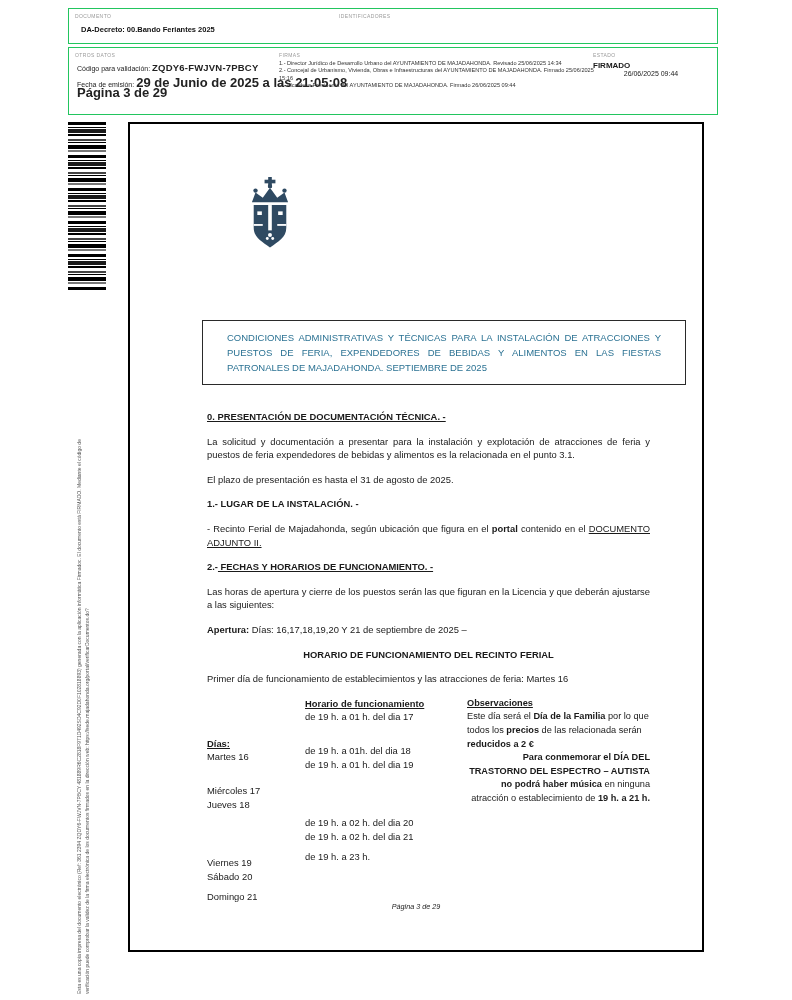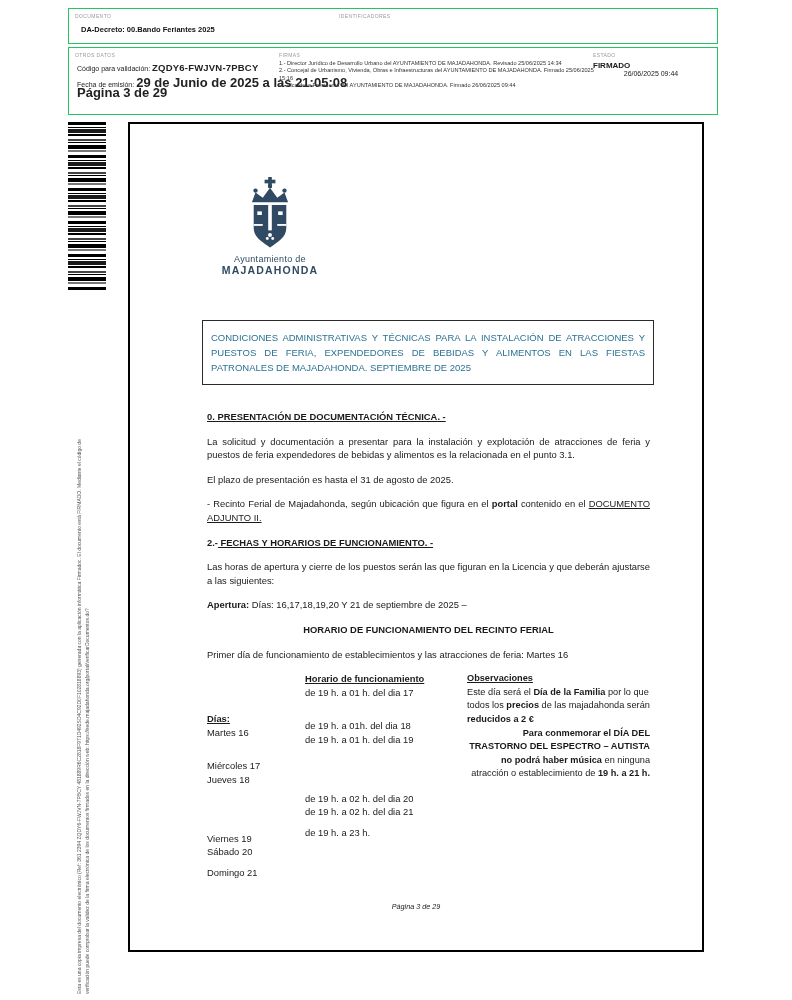--- a/index.html
+++ b/index.html
@@ -42,21 +42,21 @@
   #logo-text{left:60px;top:130px;width:160px;text-align:center;color:#2f4a62;}
   #logo-line1{font-size:9px;letter-spacing:.3px;}
   #logo-line2{font-size:10.5px;font-weight:bold;letter-spacing:1.2px;}
 
   
   #dept{left:272px;top:54px;width:240px;text-align:center;color:#1f3a63;
         font-weight:bold;font-size:8.8px;line-height:12px;}
 
   
   #titlebox{left:72px;top:196px;width:434px;border:1px solid #2a2a2a;
-            padding:9px 8px;color:#2b7293;font-size:9.5px;line-height:15px;
+            padding:9px 24px;color:#2b7293;font-size:9.5px;line-height:15px;
             text-align:justify;}
 
   
   #content{left:77px;top:286px;width:443px;font-size:9.4px;line-height:13.6px;}
   #content > div{margin:0 0 11px 0;}
   .para{text-align:justify;}
   .b{font-weight:bold;}
   .u{text-decoration:underline;}
   .heading{font-weight:bold;}
   .center{text-align:center;}
@@ -128,36 +128,33 @@
       <rect x="28" y="31" width="4" height="28"></rect>
       <rect x="16" y="38" width="5" height="4"></rect>
       <rect x="39" y="38" width="5" height="4"></rect>
       <rect x="12" y="52" width="10" height="2"></rect>
       <rect x="38" y="52" width="10" height="2"></rect>
       <circle cx="30" cy="64" r="2.2"></circle>
       <circle cx="27" cy="68" r="1.6"></circle>
       <circle cx="33" cy="68" r="1.6"></circle>
     </g>
   </svg>
-  <div class="abs" id="logo-text">
-    <div id="logo-line1">Ayuntamiento de</div>
-    <div id="logo-line2">MAJADAHONDA</div>
-  </div>
 
 
   <div class="abs" id="titlebox">CONDICIONES ADMINISTRATIVAS Y TÉCNICAS PARA LA INSTALACIÓN DE ATRACCIONES Y PUESTOS DE FERIA, EXPENDEDORES DE BEBIDAS Y ALIMENTOS EN LAS FIESTAS PATRONALES DE MAJADAHONDA. SEPTIEMBRE DE 2025</div>
 
   <div class="abs" id="content">
 
     <div class="heading u">0. PRESENTACIÓN DE DOCUMENTACIÓN TÉCNICA. -</div>
 
     <div class="para">La solicitud y documentación a presentar para la instalación y explotación de atracciones de feria y puestos de feria expendedores de bebidas y alimentos es la relacionada en el punto 3.1.</div>
 
     <div class="para">El plazo de presentación es hasta el 31 de agosto de 2025.</div>
 
+    <div class="heading">1.- LUGAR DE LA INSTALACIÓN. -</div>
 
     <div class="para"><span>- Recinto Ferial de Majadahonda, según ubicación que figura en el </span><span class="b">portal</span><span> contenido en el </span><span class="u">DOCUMENTO ADJUNTO II.</span></div>
 
     <div class="heading"><span>2.-</span><span class="u"> FECHAS Y HORARIOS DE FUNCIONAMIENTO. -</span></div>
 
     <div class="para">Las horas de apertura y cierre de los puestos serán las que figuran en la Licencia y que deberán ajustarse a las siguientes:</div>
 
     <div><span class="b">Apertura:</span><span> Días: 16,17,18,19,20 Y 21 de septiembre de 2025 –</span></div>
 
     <div class="heading center">HORARIO DE FUNCIONAMIENTO DEL RECINTO FERIAL</div>
@@ -178,20 +175,20 @@
         <div class="thead">Horario de funcionamiento</div>
         <div>de 19 h. a 01 h. del dia 17</div>
         <div class="mt-gap1">de 19 h. a 01h. del dia 18</div>
         <div>de 19 h. a 01 h. del dia 19</div>
         <div class="mt-gap2">de 19 h. a 02 h. del dia 20</div>
         <div>de 19 h. a 02 h. del dia 21</div>
         <div class="mt-gap3">de 19 h. a 23 h.</div>
       </div>
       <div class="col-obs">
         <div class="thead">Observaciones</div>
-        <div><span>Este día será el </span><span class="b">Día de la Familia</span><span> por lo que todos los </span><span class="b">precios</span><span> de las majadahonda serán </span><span class="b">reducidos a 2 €</span></div>
+        <div><span>Este día será el </span><span class="b">Día de la Familia</span><span> por lo que todos los </span><span class="b">precios</span><span> de las relacionada serán </span><span class="b">reducidos a 2 €</span></div>
         <div class="obs-block2"><span class="b">Para conmemorar el DÍA DEL TRASTORNO DEL ESPECTRO – AUTISTA no podrá haber música</span><span> en ninguna atracción o establecimiento de </span><span class="b">19 h. a 21 h.</span></div>
       </div>
     </div>
   </div>
 
   <div class="abs" id="page-footer">Página 3 de 29</div>
 </div>
 
 </body></html>

